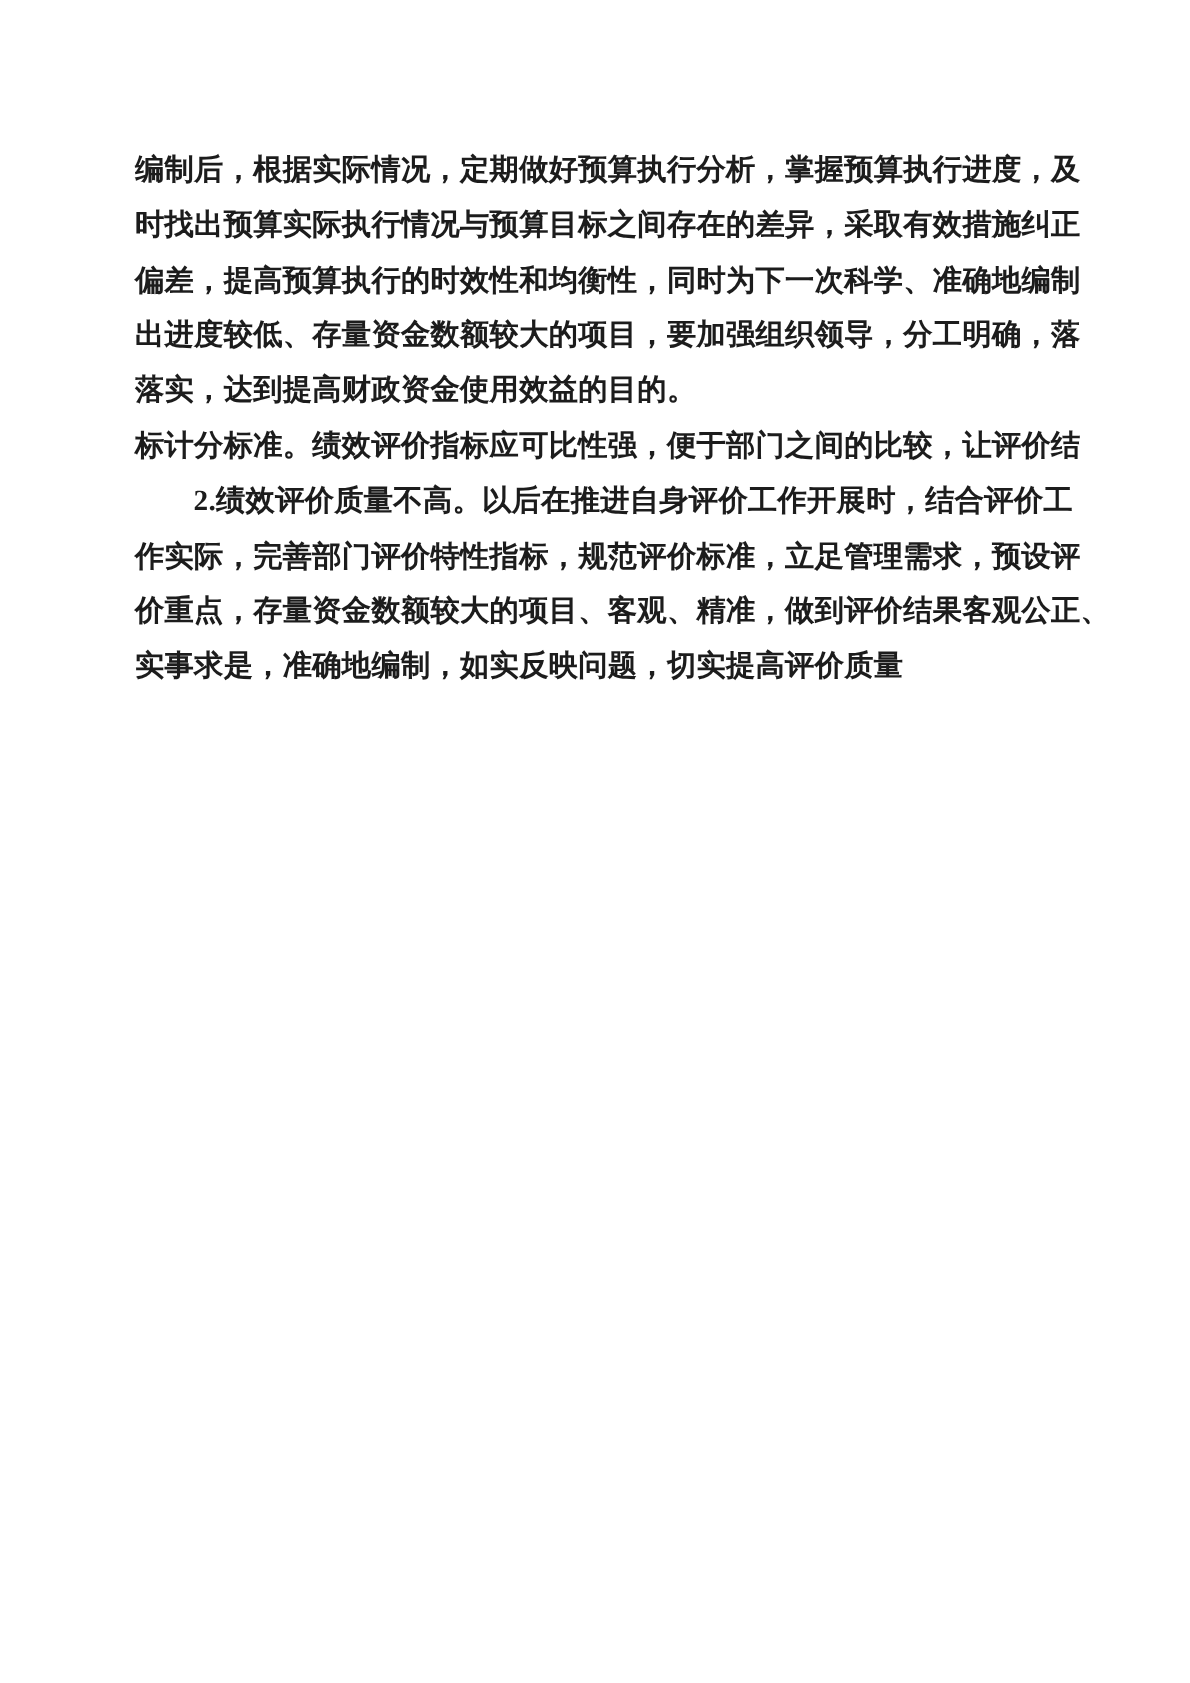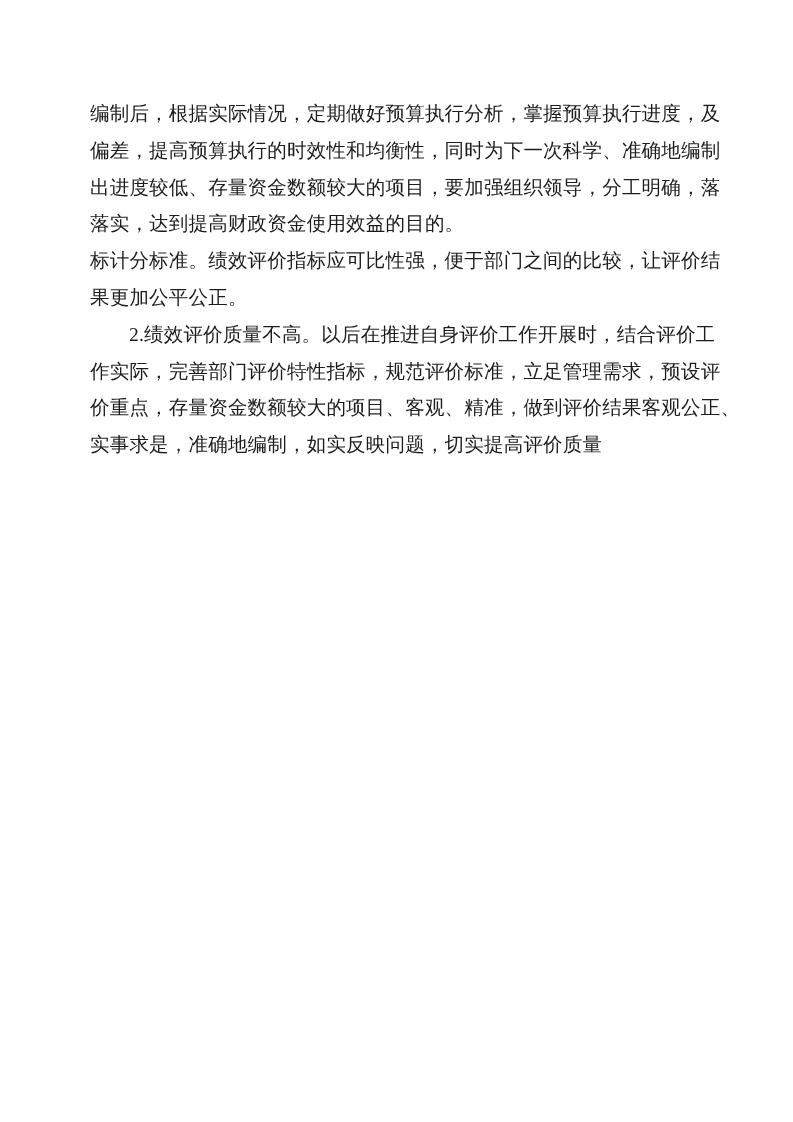--- a/index.html
+++ b/index.html
@@ -21,20 +21,21 @@
     top: 96px;
     width: 613px;
     color: #1c1c1c;
     font-size: 19.5px;
     line-height: 36.8px;
     letter-spacing: 0.2px;
   }
   .paragraph {
     margin: 0;
     padding: 0;
+    font-weight: bold;
   }
   .line {
     text-align: justify;
     text-align-last: justify;
     text-justify: inter-character;
     white-space: nowrap;
   }
   .line.last {
     text-align: right;
     text-align-last: left;
@@ -44,28 +45,28 @@
   }
 </style>
 </head>
 <body>
 
 <div class="page">
   <div class="text-block">
 
     <div class="paragraph">
       <div class="line">编制后，根据实际情况，定期做好预算执行分析，掌握预算执行进度，及</div>
+      <div class="line">时找出预算实际执行情况与预算目标之间存在的差异，采取有效措施纠正</div>
       <div class="line">偏差，提高预算执行的时效性和均衡性，同时为下一次科学、准确地编制</div>
       <div class="line">出进度较低、存量资金数额较大的项目，要加强组织领导，分工明确，落</div>
       <div class="line last">落实，达到提高财政资金使用效益的目的。</div>
     </div>
 
     <div class="paragraph">
       <div class="line">标计分标准。绩效评价指标应可比性强，便于部门之间的比较，让评价结</div>
-      <div class="line last">果更加公平公正。</div>
     </div>
 
     <div class="paragraph">
       <div class="line indent">2.绩效评价质量不高。以后在推进自身评价工作开展时，结合评价工</div>
       <div class="line">作实际，完善部门评价特性指标，规范评价标准，立足管理需求，预设评</div>
       <div class="line">价重点，存量资金数额较大的项目、客观、精准，做到评价结果客观公正、</div>
       <div class="line last">实事求是，准确地编制，如实反映问题，切实提高评价质量</div>
     </div>
 
   </div>

